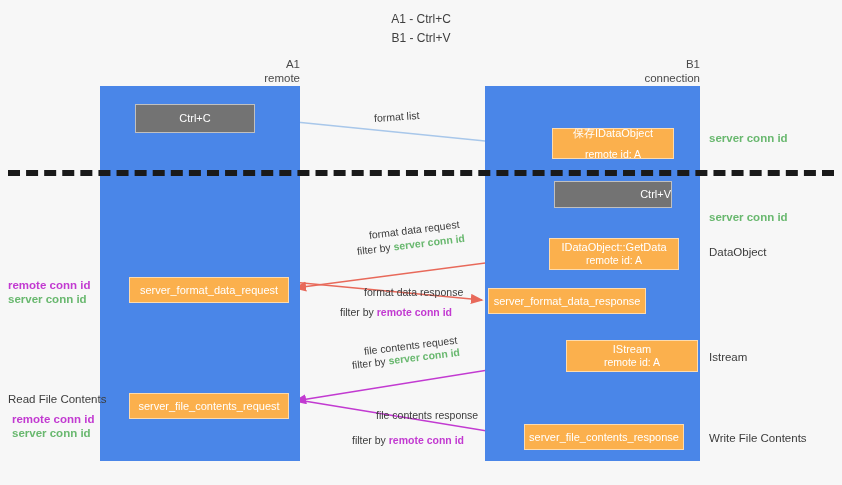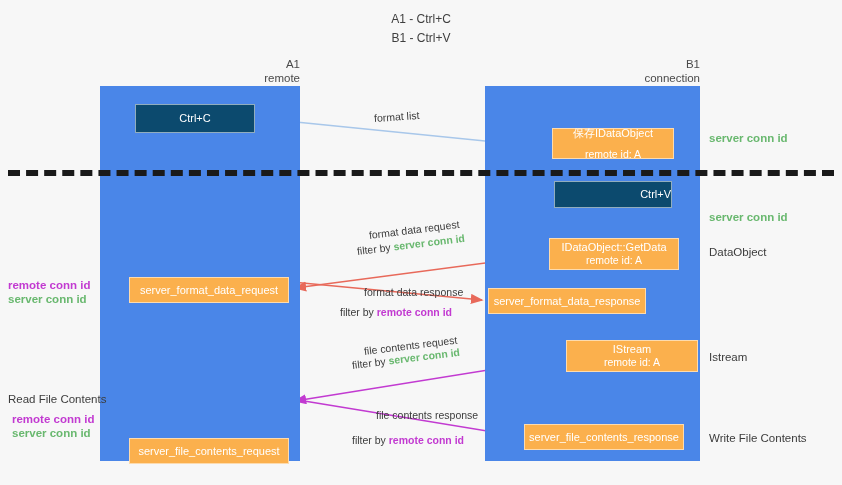--- a/index.html
+++ b/index.html
@@ -63,32 +63,32 @@
     display: flex;
     flex-direction: column;
     align-items: center;
     justify-content: center;
     text-align: center;
     color: #ffffff;
     font-size: 11px;
     line-height: 13px;
     border: 1px solid rgba(255,255,255,0.55);
   }
-  .node.green { background: #0c4a6e; }
+  .node.green { background: #737373; }
   .node.orange { background: #fbb04d; }
   .node .l2 { font-size: 10.5px; }
 
   #n-ctrlc   { left: 135px; top: 104px; width: 120px; height: 29px; }
   #n-save    { left: 552px; top: 128px; width: 122px; height: 31px; gap: 8px; }
   #n-ctrlv   { left: 554px; top: 181px; width: 118px; height: 27px; align-items: flex-end; }
   #n-getdata { left: 549px; top: 238px; width: 130px; height: 32px; }
   #n-istream { left: 566px; top: 340px; width: 132px; height: 32px; }
   #n-sfdreq  { left: 129px; top: 277px; width: 160px; height: 26px; }
   #n-sfdresp { left: 488px; top: 288px; width: 158px; height: 26px; }
-  #n-sfcreq  { left: 129px; top: 393px; width: 160px; height: 26px; margin-top: 45px; }
+  #n-sfcreq  { left: 129px; top: 393px; width: 160px; height: 26px; }
   #n-sfcresp { left: 524px; top: 424px; width: 160px; height: 26px; }
 
   
   .side-label {
     font-size: 11.5px;
     line-height: 14px;
     color: #3c3c3c;
   }
   .conn-green  { color: #69b86f; font-weight: bold; }
   .conn-purple { color: #c23ad1; font-weight: bold; }

